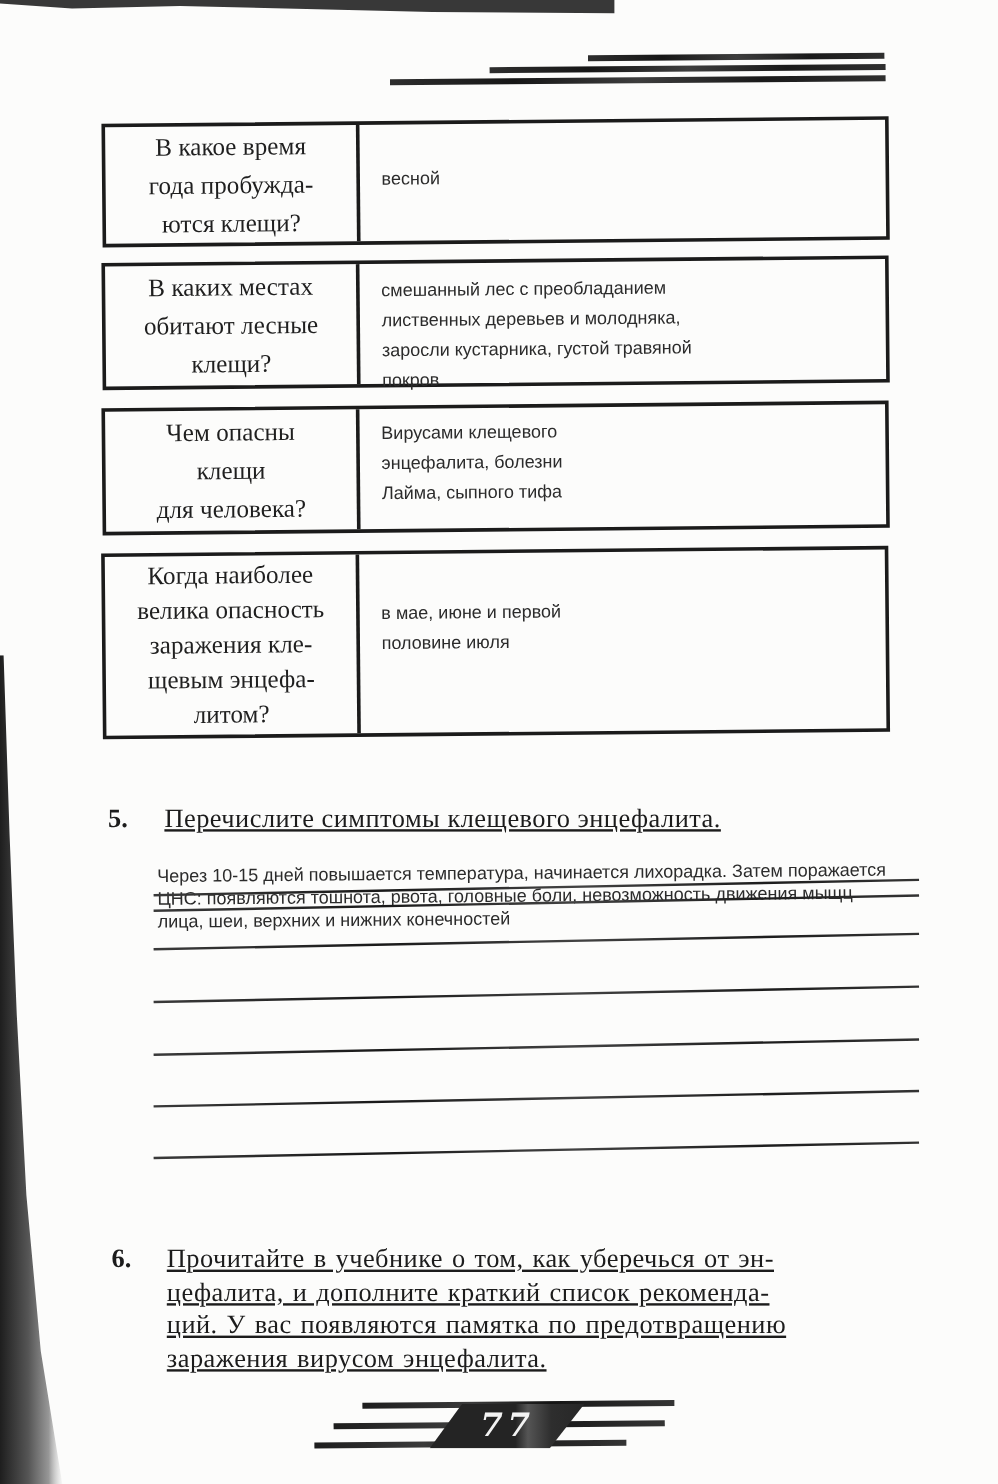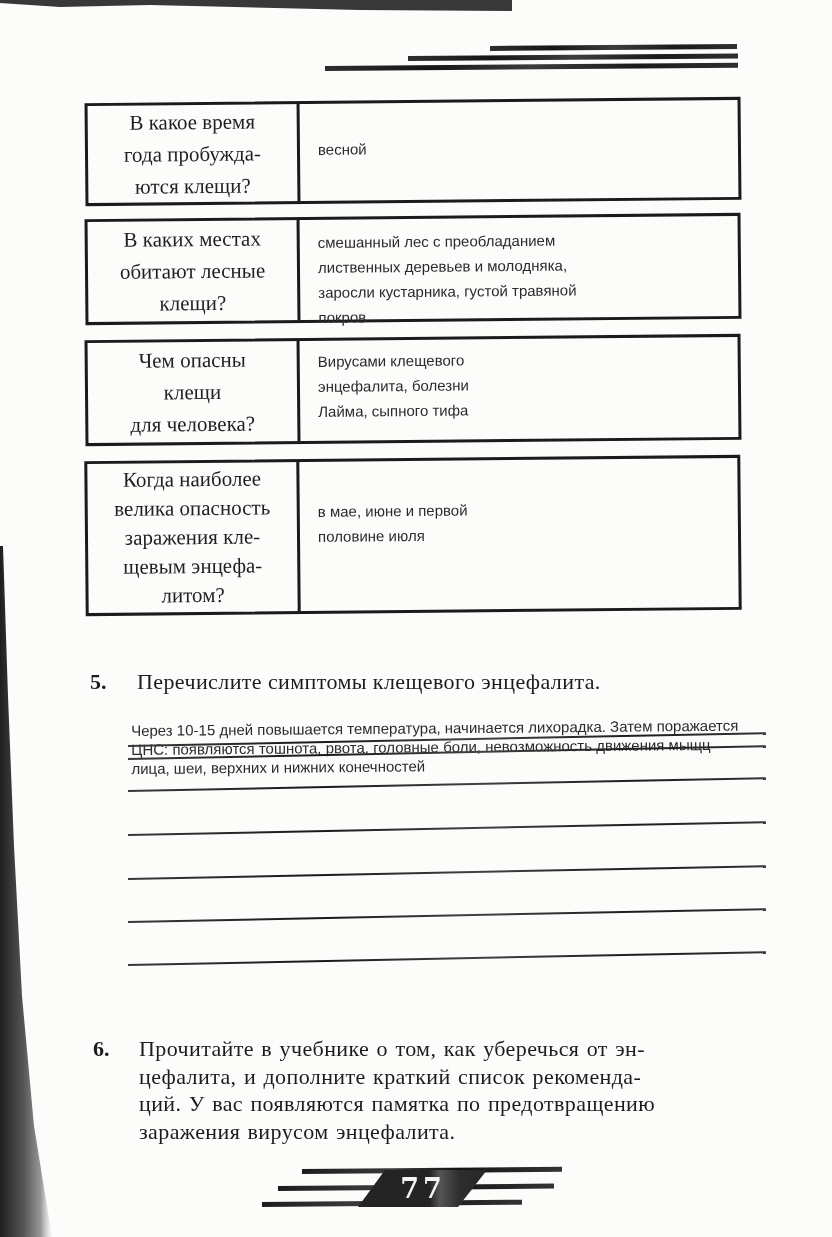--- a/index.html
+++ b/index.html
@@ -30,21 +30,21 @@
     font-family:"Liberation Sans","DejaVu Sans",sans-serif;
     font-size:15px;line-height:25px;color:#2b2b2b;white-space:pre-line;
   }
   #row1{top:100px;height:103px;} #row1 .a-cell{padding-top:33px;}
   #row2{top:216px;height:106px;} #row2 .a-cell{padding-top:10px;}
   #row3{top:337px;height:106px;} #row3 .a-cell{padding-top:8px;}
   #row4{top:458px;height:155px;} #row4 .a-cell{padding-top:37px;}
   #row4 .q-cell{line-height:29px;}
   
   .task-num{position:absolute;font-weight:bold;font-size:22px;color:#1c1c1c;}
-  .task-prompt{position:absolute;font-size:22px;color:#1c1c1c;white-space:pre-line;letter-spacing:0.4px;line-height:27.5px;}
+  .task-prompt{position:absolute;font-size:22px;color:#1c1c1c;white-space:pre-line;letter-spacing:0.4px;line-height:27.5px;text-decoration:underline;}
   #t5num{left:90px;top:669px;}
   #t5prompt{left:137px;top:668px;width:600px;}
   #t6num{left:93px;top:1036px;}
   #t6prompt{left:139px;top:1035px;width:618px;word-spacing:1.5px;}
   
   #a5{
     position:absolute;left:131px;top:721px;width:648px;
     font-family:"Liberation Sans","DejaVu Sans",sans-serif;
     font-size:15px;line-height:19px;color:#2b2b2b;white-space:pre-line;
     transform:rotate(-0.5deg);transform-origin:left top;
@@ -56,20 +56,21 @@
   }
   
   .fstripe{position:absolute;height:5px;background:linear-gradient(90deg,#1d1d1d,#3a3a3a 35%,#141414 60%,#343434);transform:rotate(-0.5deg);transform-origin:left center;}
   #fstripe1{left:302px;top:1169px;width:260px;}
   #fstripe2{left:278px;top:1186px;width:276px;}
   #fstripe3{left:262px;top:1202px;width:260px;}
   .page-plate{
     position:absolute;left:358px;top:1170px;width:130px;height:37px;
     background:linear-gradient(90deg,#242424 0 55%,#555 63%,#2e2e2e 78%,#262626);
     clip-path:polygon(27px 0,129px 0,100px 37px,0 37px);
+    font-style:italic;
   }
   .page-num{
     position:absolute;left:22px;top:3px;width:86px;text-align:center;
     font-family:"DejaVu Serif","Liberation Serif",serif;font-weight:bold;
     font-size:27px;color:#f3f3f3;letter-spacing:4px;
   }
 </style>
 </head>
 <body>
 

